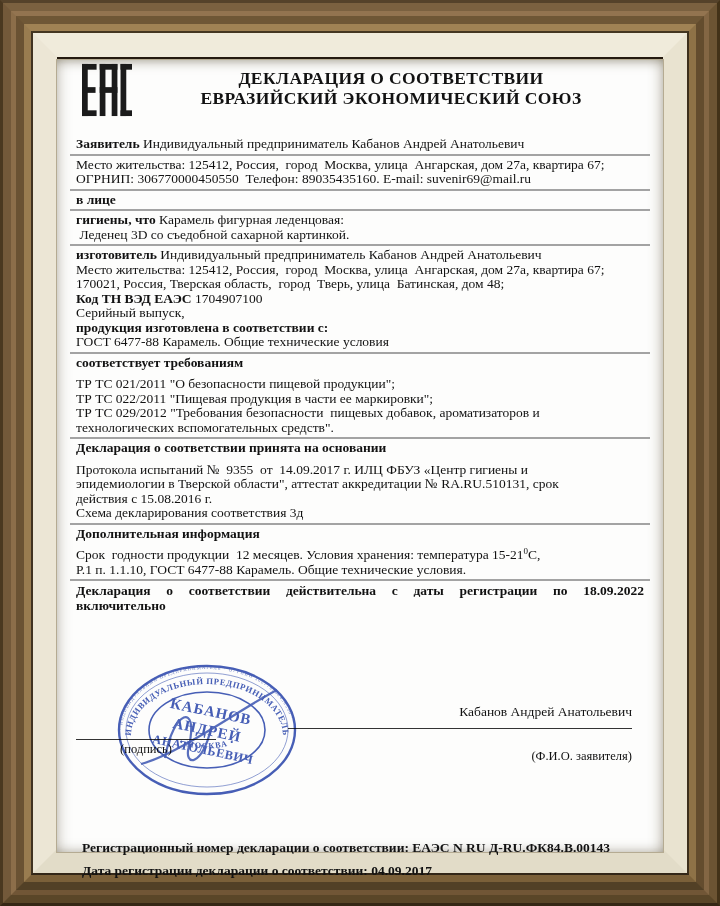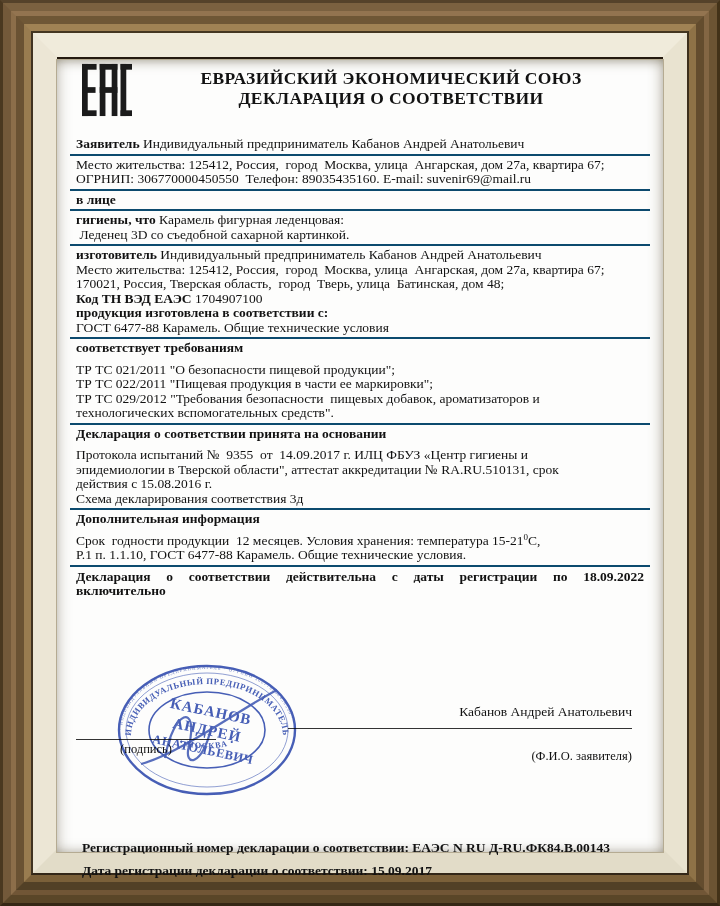--- a/index.html
+++ b/index.html
@@ -16,21 +16,21 @@
     box-shadow:0 0 0 1px #b5ab92,
       inset 0 10px 12px -9px rgba(95,85,60,.55),
       inset 0 -10px 12px -9px rgba(95,85,60,.40),
       inset 12px 0 14px -11px rgba(95,85,60,.38),
       inset -12px 0 14px -11px rgba(95,85,60,.45);}
   .doc{position:relative;width:100%;height:100%;box-sizing:border-box;padding:0 13px;
     font-size:13.5px;line-height:14.5px;color:#121212;}
   .line{white-space:pre-wrap;padding:0 6px;}
   b{font-weight:bold;}
   .sec{padding:2px 0;}
-  .rule{border-bottom:2px solid #0c4a6e;}
+  .rule{border-bottom:2px solid #a3a3a3;}
   .gap{height:7px;}
   
   .header{position:relative;height:60px;margin-top:3px;}
   .eac{position:absolute;left:12px;top:2px;width:50px;height:56px;}
   .eac rect{fill:#1b1b1b;}
   .titles{margin-left:62px;text-align:center;font-weight:bold;font-size:17.5px;line-height:19.5px;
     padding-top:9px;letter-spacing:.4px;}
   .s1{margin-top:15px;}
   
   .just{font-weight:bold;text-align:justify;word-spacing:1.5px;padding:3px 6px 0 6px;}
@@ -71,22 +71,22 @@
                           <rect x="0" y="89" width="28" height="11"></rect>
       <rect x="34" y="0" width="11" height="100"></rect>
                           <rect x="57" y="0" width="11" height="100"></rect>
       <rect x="34" y="0" width="34" height="11"></rect>
                           <rect x="34" y="44.5" width="34" height="11"></rect>
       <rect x="74" y="0" width="11" height="100"></rect>
                           <rect x="74" y="0" width="22" height="11"></rect>
       <rect x="74" y="89" width="22" height="11"></rect>
     </svg>
     <div class="titles">
+      <div>ДЕКЛАРАЦИЯ О СООТВЕТСТВИИ</div>
       <div>ЕВРАЗИЙСКИЙ ЭКОНОМИЧЕСКИЙ СОЮЗ</div>
-      <div>ДЕКЛАРАЦИЯ О СООТВЕТСТВИИ</div>
     </div>
   </div>
 
   <div class="sec rule s1">
     <div class="line"><b>Заявитель</b><span> Индивидуальный предприниматель Кабанов Андрей Анатольевич</span></div>
   </div>
 
   <div class="sec rule">
     <div class="line">Место жительства: 125412, Россия,  город  Москва, улица  Ангарская, дом 27а, квартира 67;</div>
     <div class="line">ОГРНИП: 306770000450550  Телефон: 89035435160. E-mail: suvenir69@mail.ru</div>
@@ -99,20 +99,21 @@
   <div class="sec rule">
     <div class="line"><b>гигиены, что</b><span> Карамель фигурная леденцовая:</span></div>
     <div class="line"> Леденец 3D со съедобной сахарной картинкой.</div>
   </div>
 
   <div class="sec rule">
     <div class="line"><b>изготовитель</b><span> Индивидуальный предприниматель Кабанов Андрей Анатольевич</span></div>
     <div class="line">Место жительства: 125412, Россия,  город  Москва, улица  Ангарская, дом 27а, квартира 67;</div>
     <div class="line">170021, Россия, Тверская область,  город  Тверь, улица  Батинская, дом 48;</div>
     <div class="line"><b>Код ТН ВЭД ЕАЭС</b><span> 1704907100</span></div>
+    <div class="line">Серийный выпуск,</div>
     <div class="line"><b>продукция изготовлена в соответствии с:</b></div>
     <div class="line">ГОСТ 6477-88 Карамель. Общие технические условия</div>
   </div>
 
   <div class="sec rule">
     <div class="line"><b>соответствует требованиям</b></div>
     <div class="gap"></div>
     <div class="line">ТР ТС 021/2011 "О безопасности пищевой продукции";</div>
     <div class="line">ТР ТС 022/2011 "Пищевая продукция в части ее маркировки";</div>
     <div class="line">ТР ТС 029/2012 "Требования безопасности  пищевых добавок, ароматизаторов и</div>
@@ -163,21 +164,21 @@
       <text x="92" y="54" text-anchor="middle" font-size="15" font-weight="bold" letter-spacing="1">КАБАНОВ</text>
       <text x="92" y="73" text-anchor="middle" font-size="15" font-weight="bold" letter-spacing="1">АНДРЕЙ</text>
       <text x="92" y="92" text-anchor="middle" font-size="12.5" font-weight="bold" letter-spacing="0.5">АНАТОЛЬЕВИЧ</text>
     </g>
     <path class="ln" d="M 50,96 C 58,48 84,40 74,84 C 68,106 88,104 96,66" stroke-width="2.2" opacity="0.9"></path>
     <path class="ln" d="M 26,102 C 64,92 130,44 162,28" stroke-width="2.2" opacity="0.9"></path>
   </svg>
 
   <div class="footer">
     <div class="line"><b>Регистрационный номер декларации о соответствии:</b><b> ЕАЭС N RU Д-RU.ФК84.В.00143</b></div>
-    <div class="line row2"><b>Дата регистрации декларации о соответствии:</b><b> 15.09.2017</b></div>
+    <div class="line row2"><b>Дата регистрации декларации о соответствии:</b><b> 04.09.2017</b></div>
   </div>
 
 </div>
 </div>
 </div>
 </div>
             </div>
           </div>
         </div>
       </div>

